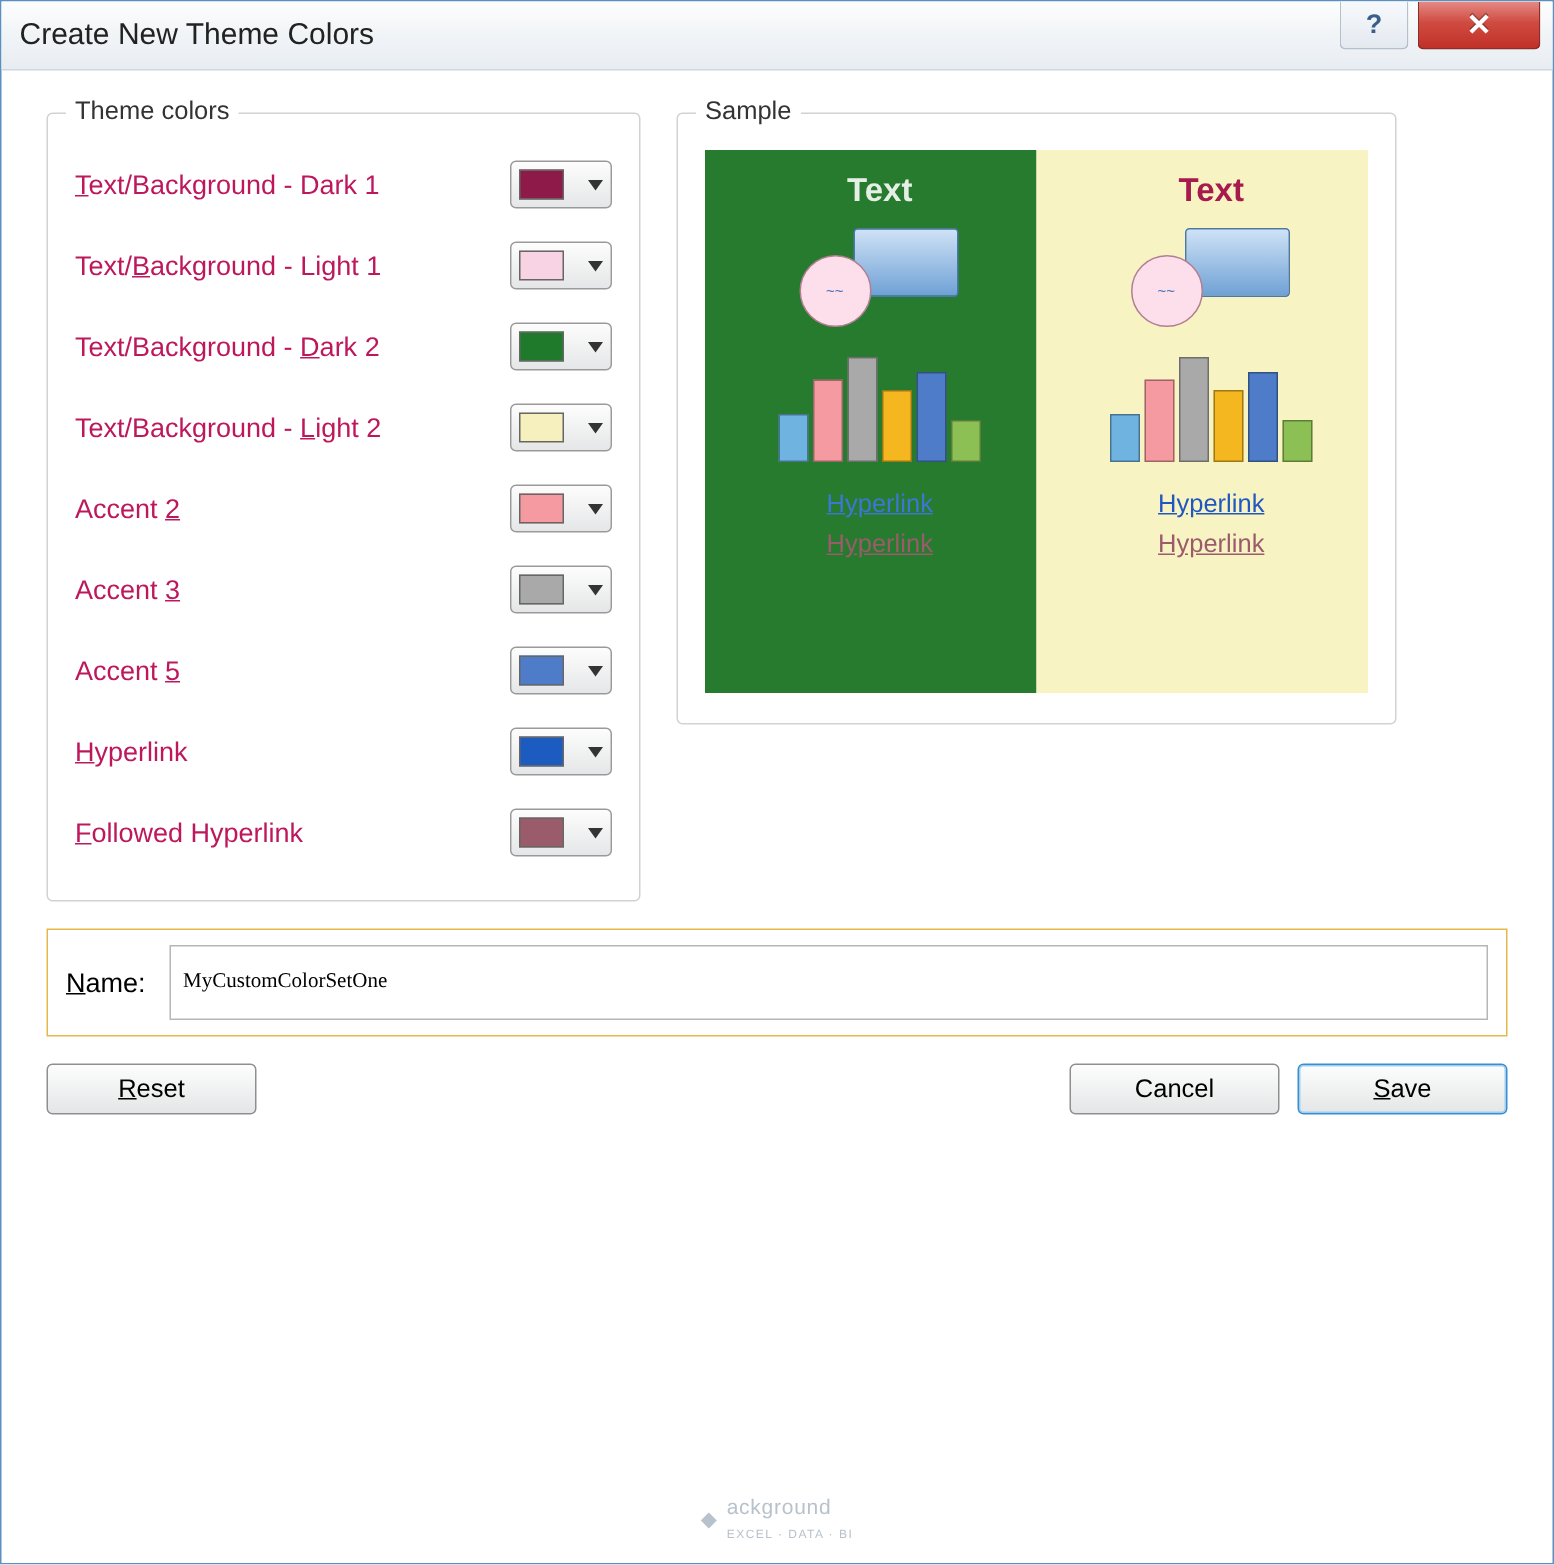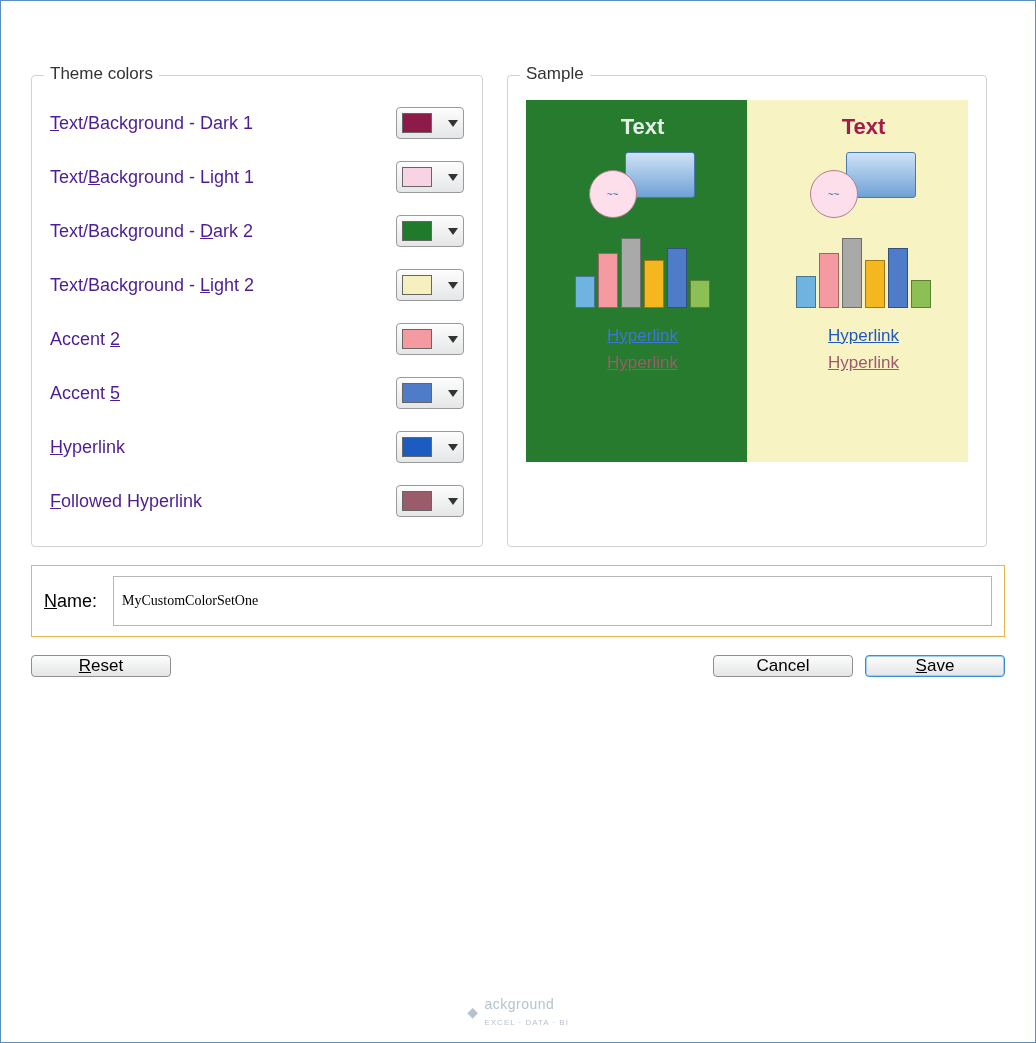--- a/index.html
+++ b/index.html
@@ -7,24 +7,24 @@
 .window { width: 1036px; height: 1043px; border: 1px solid #5a8fc0; background: #fff; position: relative; }
 .titlebar { height: 46px; background: linear-gradient(to bottom,#fdfefe,#f1f4f7,#e8edf3); border-bottom: 1px solid #cfd8e2; display:flex; align-items:center; padding: 0 0 0 12px; position:relative; }
 .titlebar .title { font-size: 20px; color:#222; }
 .titlebar .btn { position:absolute; top:0; display:flex; align-items:center; justify-content:center; height:32px; }
 .help-btn { right: 96px; width: 46px; background: linear-gradient(to bottom,#f7f9fc,#e4e9f0); border:1px solid #b6c0cb; border-top:none; border-radius: 0 0 4px 4px; color:#3a5f87; font-size:18px; font-weight:bold; }
 .close-btn { right: 8px; width: 82px; background: linear-gradient(to bottom,#e68a86,#cf4b41 45%,#c13128); border:1px solid #8b2e27; border-top:none; border-radius:0 0 4px 4px; color:#fff; font-size:20px; font-weight:bold; text-shadow:0 -1px 0 rgba(0,0,0,.3); }
 .content { padding: 28px 30px 16px 30px; position: absolute; top:46px; left:0; right:0; bottom:0; }
 .cols { display:flex; gap: 24px; }
 .fieldset { border:1px solid #d2d2d2; border-radius:4px; padding: 20px 18px 18px 18px; position:relative; background:#fff; }
 .fieldset .legend { position:absolute; top:-12px; left:12px; background:#fff; padding:0 6px; font-size:17px; color:#333; }
-.theme-colors { width: 452px; }
-.sample { width: 480px; height: 472px; }
+.theme-colors { width: 396px; }
+.sample { width: 480px; height: 408px; }
 .color-row { display:flex; align-items:center; justify-content:space-between; height:54px; }
-.color-label { font-size:18px; color:#4c1d95; }
+.color-label { font-size:18px; color:#be185d; }
 .color-label .ul { text-decoration: underline; }
 .color-btn { width: 68px; height: 32px; background: linear-gradient(to bottom,#fdfdfd,#e5e6e7); border:1px solid #9a9a9a; border-radius:4px; display:flex; align-items:center; padding: 3px 5px; gap:6px; cursor:pointer; }
 .color-swatch { width: 30px; height: 20px; border:1px solid #666; }
 .caret { width: 0; height:0; border-left:5px solid transparent; border-right:5px solid transparent; border-top:7px solid #333; margin-left:auto; }
 .sample-body { display:flex; height: 362px; gap:0; margin-top: 4px;}
 .sample-pane { flex:1; display:flex; flex-direction:column; align-items:center; padding: 14px 8px 12px 20px; }
 .pane-dark { background:#277b2e; }
 .pane-light { background:#f8f3c3; }
 .sample-text { font-size:22px; font-weight:bold; margin-bottom:10px; }
 .pane-dark .sample-text { color:#e6efe6; }
@@ -38,31 +38,40 @@
 .pane-dark .hlink.a { color:#3b77d3; }
 .pane-dark .hlink.b { color:#9a5c6b; }
 .pane-light .hlink.a { color:#2058c0; }
 .pane-light .hlink.b { color:#9a5c6b; }
 .name-row { margin-top: 18px; border:1px solid #e6b84c; padding:10px 12px; display:flex; align-items:center; gap:16px; }
 .name-label { font-size:18px; }
 .name-label .ul { text-decoration:underline; }
 .name-input { flex:1; height:50px; border:1px solid #b6b6b6; padding:0 8px; font-size:14px; font-family:Liberation Serif, serif; }
 .btnbar { display:flex; margin-top: 18px; align-items:center; }
 .btnbar .spacer { flex:1; }
-.pushbtn { min-width: 140px; height:22px; background:linear-gradient(to bottom,#fdfdfd,#e4e5e6); border:1px solid #8f8f8f; border-radius:4px; font-size:17px; font-family:inherit; cursor:pointer; padding:0 18px; margin-left:12px; }
+.pushbtn { min-width: 140px; height:34px; background:linear-gradient(to bottom,#fdfdfd,#e4e5e6); border:1px solid #8f8f8f; border-radius:4px; font-size:17px; font-family:inherit; cursor:pointer; padding:0 18px; margin-left:12px; }
 .pushbtn.reset { margin-left:0; }
 .pushbtn.save { border:1px solid #3b8fd0; box-shadow: inset 0 0 0 1px #9ecff1; }
 .pushbtn .ul { text-decoration:underline; }
 .watermark { position:absolute; left:50%; transform:translateX(-50%); bottom:14px; color:#b8c2cc; font-size:14px; letter-spacing:.5px; display:flex; align-items:center; gap:6px; pointer-events:none;}
 .watermark .tiny { font-size:8px; letter-spacing:1px; }
 </style>
 </head>
 <body>
 
 <div class="window">
+  <div class="titlebar">
+    <span class="title">Create New Theme Colors</span>
+    <div class="btn help-btn">
+      <span>?</span>
+    </div>
+    <div class="btn close-btn">
+      <span>✕</span>
+    </div>
+  </div>
 
   <div class="content">
     <div class="cols">
       <div class="fieldset theme-colors">
         <div class="legend">Theme colors</div>
         <div id="color-rows">
             <div class="color-row">
               <span class="color-label"><span class="ul">T</span>ext/Background - Dark 1</span>
               <div class="color-btn">
                 <div class="color-swatch" style="background: rgb(142, 26, 74);"></div>
@@ -87,20 +96,27 @@
               <span class="color-label">Text/Background - <span class="ul">L</span>ight 2</span>
               <div class="color-btn">
                 <div class="color-swatch" style="background: rgb(246, 240, 191);"></div>
                 <div class="caret"></div>
               </div>
             </div>
             <div class="color-row">
               <span class="color-label">Accent <span class="ul">2</span></span>
               <div class="color-btn">
                 <div class="color-swatch" style="background: rgb(244, 154, 160);"></div>
+                <div class="caret"></div>
+              </div>
+            </div>
+            <div class="color-row">
+              <span class="color-label">Accent <span class="ul">3</span></span>
+              <div class="color-btn">
+                <div class="color-swatch" style="background: rgb(169, 169, 169);"></div>
                 <div class="caret"></div>
               </div>
             </div>
             <div class="color-row">
               <span class="color-label">Accent <span class="ul">5</span></span>
               <div class="color-btn">
                 <div class="color-swatch" style="background: rgb(79, 124, 201);"></div>
                 <div class="caret"></div>
               </div>
             </div>

